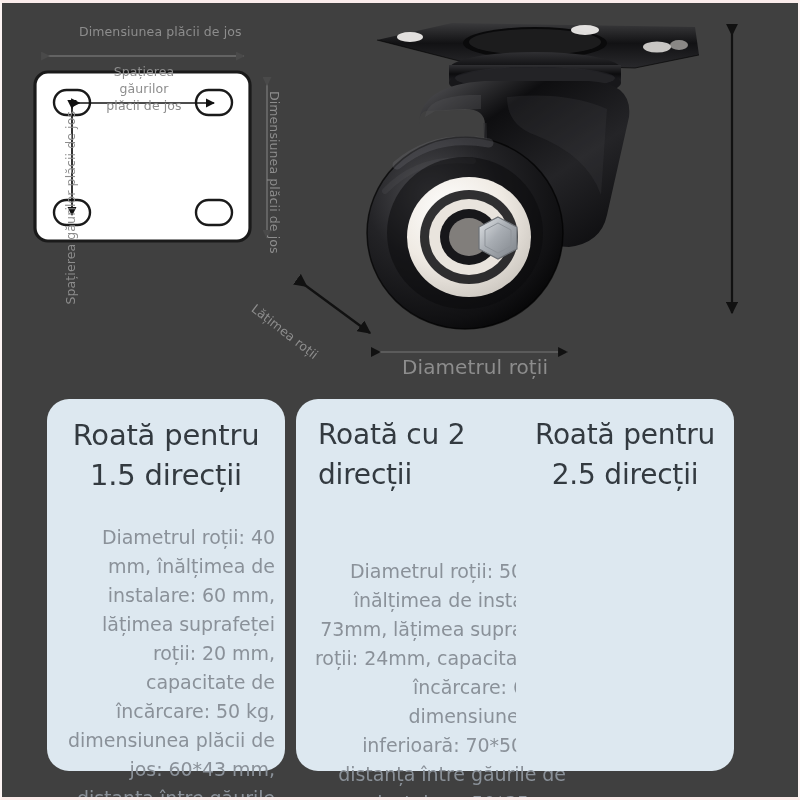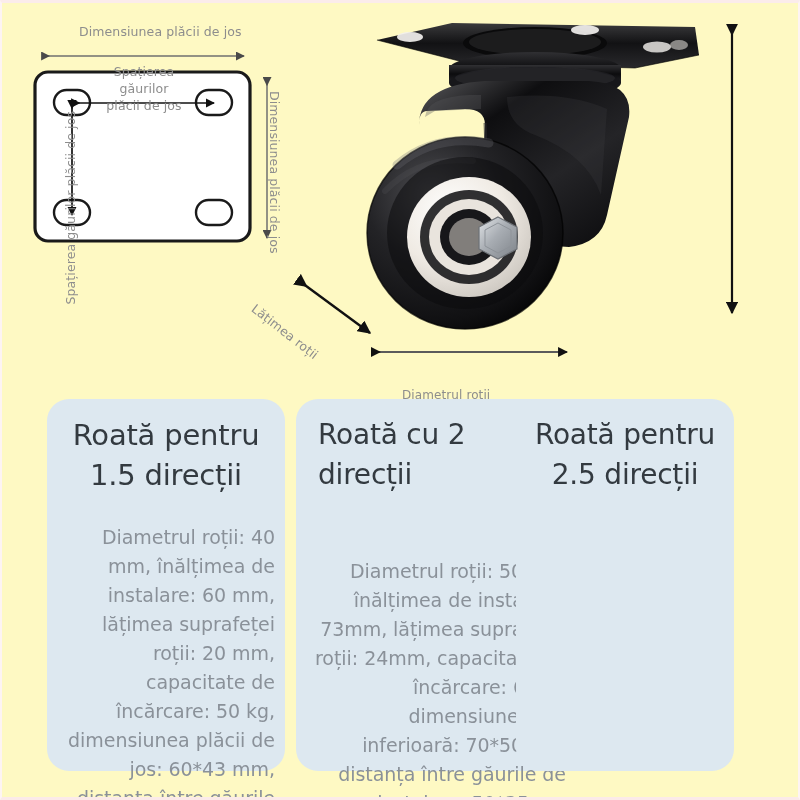--- a/index.html
+++ b/index.html
@@ -12,21 +12,21 @@
     height: 800px;
     overflow: hidden;
     background: #ffffff;
     font-family: "DejaVu Sans", "Liberation Sans", sans-serif;
   }
 
   #page {
     position: relative;
     width: 800px;
     height: 800px;
-    background: #fef9c3;
+    background: #404040;
     box-sizing: border-box;
     border-top: 3px solid #fbeceb;
     border-bottom: 3px solid #fbeae9;
     border-left: 2px solid #fdf4f3;
     border-right: 2px solid #fdf4f3;
     overflow: hidden;
   }
 
   
   #diagram-area {
@@ -177,21 +177,21 @@
     </div>
 
     <div class="dim-label" style="left:60px; top:108px; width:16px; writing-mode:vertical-rl; text-orientation:mixed; transform:rotate(180deg); line-height:17px;">
       <span>Spațierea</span>
       <span>găurilor</span>
       <span>plăcii de jos</span>
     </div>
 
     <div class="dim-label" style="left:256px; top:298px; transform:rotate(38deg); transform-origin:left top;">Lățimea roții</div>
 
-    <div class="dim-label" style="left:400px; top:384px; font-size:12px;">Diametrul roții</div>
+    <div class="dim-label" style="left:400px; top:356px; font-size:20px;">Diametrul roții</div>
 
     <div id="caster">
       <svg width="360" height="352" viewBox="0 0 360 352">
         <defs>
           <linearGradient id="plateTop" x1="0" y1="0" x2="0" y2="1">
             <stop offset="0%" stop-color="#3a3a3c"></stop>
             <stop offset="45%" stop-color="#121214"></stop>
             <stop offset="100%" stop-color="#29292c"></stop>
           </linearGradient>
           <linearGradient id="forkG" x1="0.1" y1="0" x2="0.95" y2="1">

